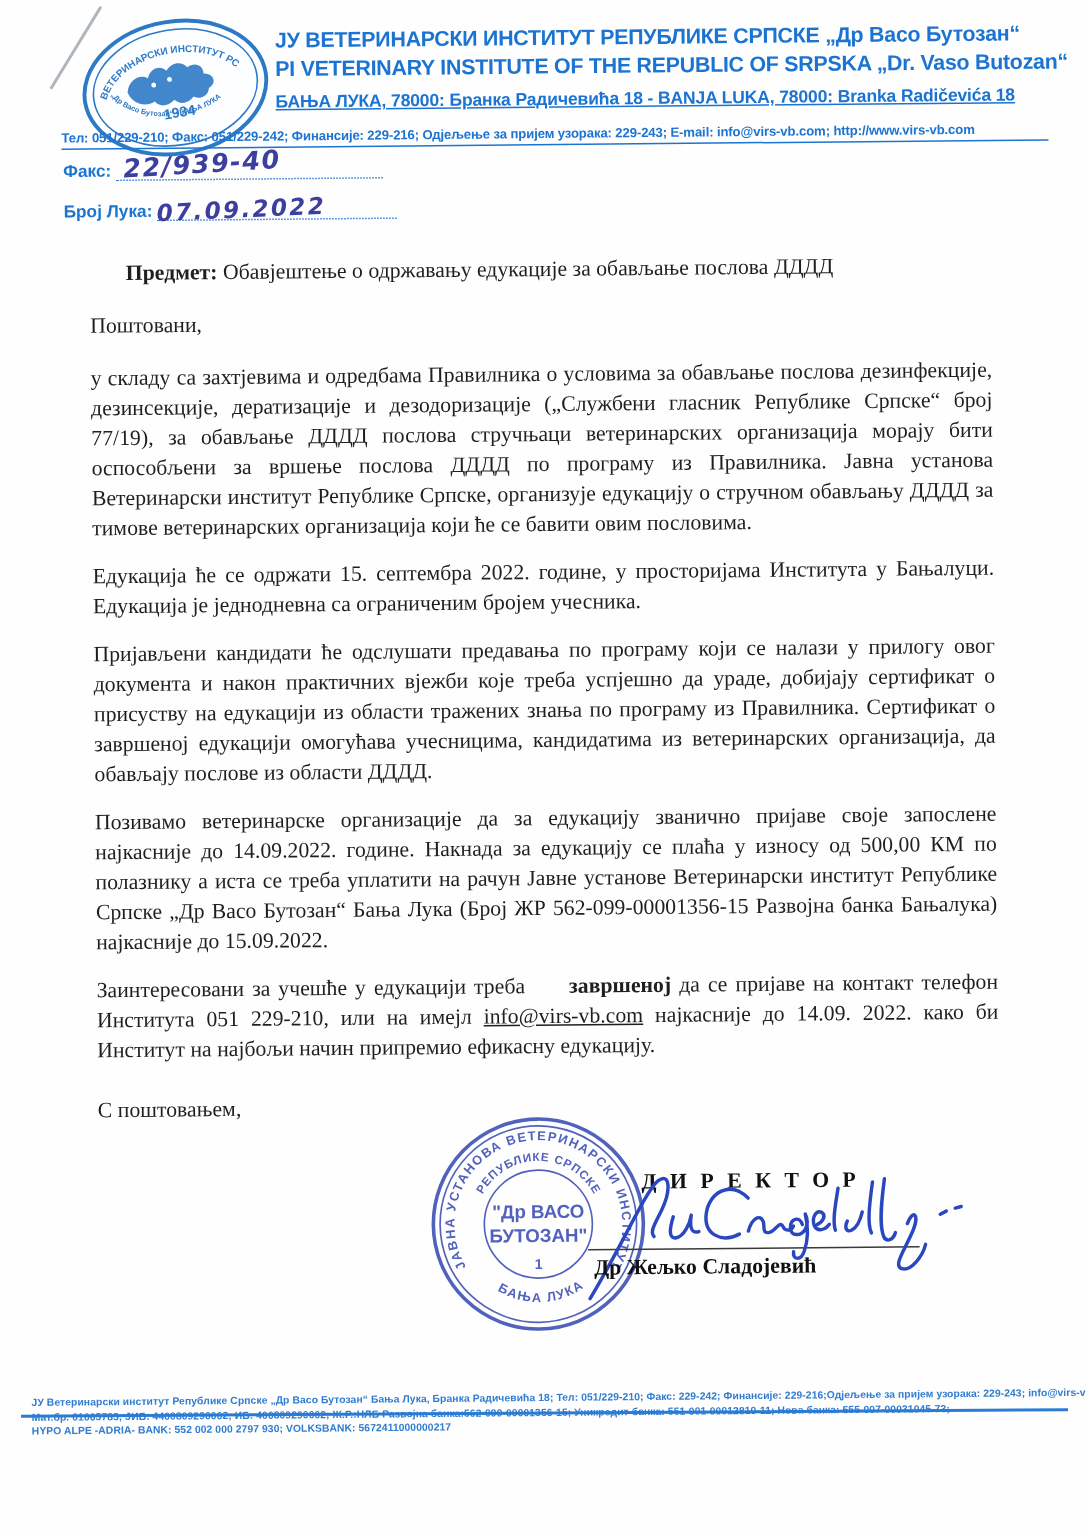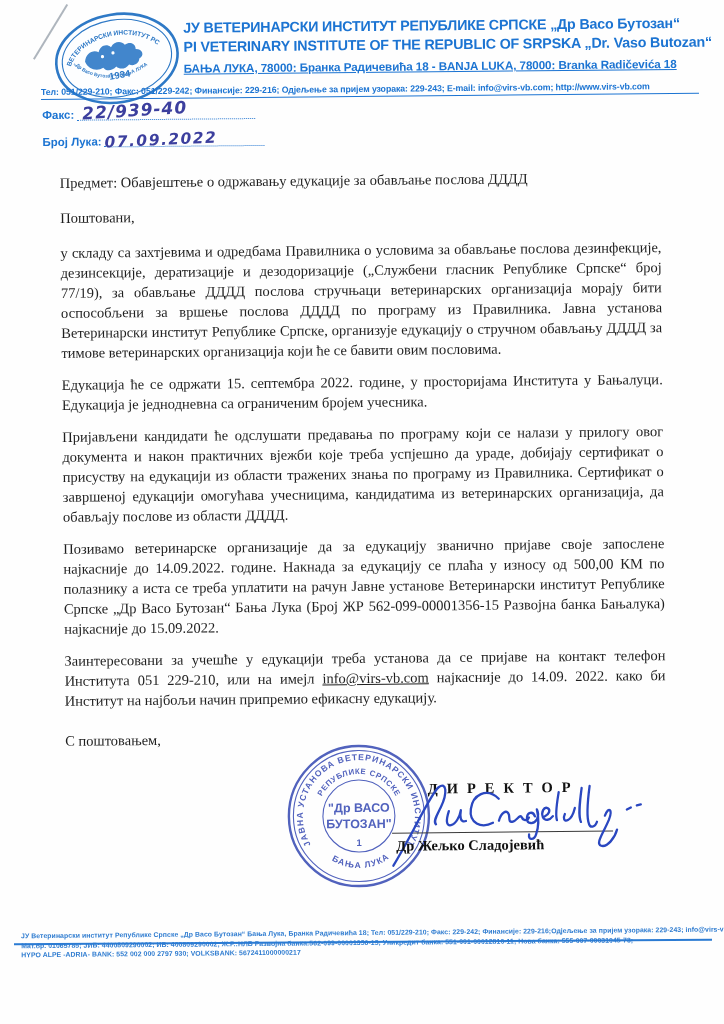--- a/index.html
+++ b/index.html
@@ -36,21 +36,21 @@
     color:#3c3f9e; white-space:nowrap; }
   .hand-number { left:40px; top:-6px; font-size:17px; transform:rotate(-3deg); letter-spacing:1px; }
   .hand-date { left:62px; top:-2px; font-size:15.5px; transform:rotate(-2deg); letter-spacing:1.5px; }
 
   
   .body-block { position:absolute; left:62px; top:170px; width:601px;
     font-size:14.5px; line-height:20px; text-align:justify; }
   .body-block p { margin:0 0 12px 0; }
   .subject { margin-bottom:15px !important; text-align:left; }
   .salutation { margin-bottom:15px !important; text-align:left; }
-  .bold { font-weight:normal; }
+  .bold { font-weight:bold;margin-left:24px; }
   .email-underline { text-decoration:underline; }
   .closing { margin-top:20px !important; text-align:left; }
 
   
   .stamp-wrap { position:absolute; left:280px; top:741px; width:150px; height:150px; }
   .director-title { position:absolute; left:424px; top:781px;
     font-weight:bold; font-size:14.5px; letter-spacing:9px; color:#111; }
   .sig-svg { position:absolute; left:383px; top:778px; width:266px; height:92px; }
   .sig-line { position:absolute; left:388px; top:833px; width:221px; border-top:1.6px solid #3a3a3a; }
   .director-name { position:absolute; left:392px; top:838px; font-weight:bold; font-size:14.5px; color:#111; }
@@ -110,21 +110,21 @@
       </div>
     </div>
 
     <div class="body-block">
       <p class="subject"><span class="bold">Предмет:</span><span> Обавјештење о одржавању едукације за обављање послова ДДДД</span></p>
       <p class="salutation">Поштовани,</p>
       <p>у складу са захтјевима и одредбама Правилника о условима за обављање послова дезинфекције, дезинсекције, дератизације и дезодоризације („Службени гласник Републике Српске“ број 77/19), за обављање ДДДД послова стручњаци ветеринарских организација морају бити оспособљени за вршење послова ДДДД по програму из Правилника. Јавна установа Ветеринарски институт Републике Српске, организује едукацију о стручном обављању ДДДД за тимове ветеринарских организација који ће се бавити овим пословима.</p>
       <p>Едукација ће се одржати 15. септембра 2022. године, у просторијама Института у Бањалуци. Едукација је једнодневна са ограниченим бројем учесника.</p>
       <p>Пријављени кандидати ће одслушати предавања по програму који се налази у прилогу овог документа и након практичних вјежби које треба успјешно да ураде, добијају сертификат о присуству на едукацији из области тражених знања по програму из Правилника. Сертификат о завршеној едукацији омогућава учесницима, кандидатима из ветеринарских организација, да обављају послове из области ДДДД.</p>
       <p>Позивамо ветеринарске организације да за едукацију званично пријаве своје запослене најкасније до 14.09.2022. године. Накнада за едукацију се плаћа у износу од 500,00 КМ по полазнику а иста се треба уплатити на рачун Јавне установе Ветеринарски институт Републике Српске „Др Васо Бутозан“ Бања Лука (Број ЖР 562-099-00001356-15 Развојна банка Бањалука) најкасније до 15.09.2022.</p>
-      <p><span>Заинтересовани за учешће у едукацији треба </span><span class="bold">установа</span><span> да се пријаве на контакт телефон Института 051 229-210, или на имејл </span><span class="email-underline">info@virs-vb.com</span><span> најкасније до 14.09. 2022. како би Институт на најбољи начин припремио ефикасну едукацију.</span></p>
+      <p><span>Заинтересовани за учешће у едукацији треба </span><span class="bold">завршеној</span><span> да се пријаве на контакт телефон Института 051 229-210, или на имејл </span><span class="email-underline">info@virs-vb.com</span><span> најкасније до 14.09. 2022. како би Институт на најбољи начин припремио ефикасну едукацију.</span></p>
       <p class="closing">С поштовањем,</p>
     </div>
 
     <div class="stamp-wrap">
       <svg viewBox="0 0 150 150" width="150" height="150" opacity="0.92">
         <circle cx="75" cy="75" r="70" fill="none" stroke="#4355b8" stroke-width="2.4"></circle>
         <circle cx="75" cy="75" r="65.5" fill="none" stroke="#4355b8" stroke-width="1.1"></circle>
         <circle cx="75" cy="75" r="36" fill="none" stroke="#4355b8" stroke-width="1.1"></circle>
         <defs>
           <path id="stampRing" d="M 26.5,103 A 56 56 0 1 1 123.5,103"></path>

